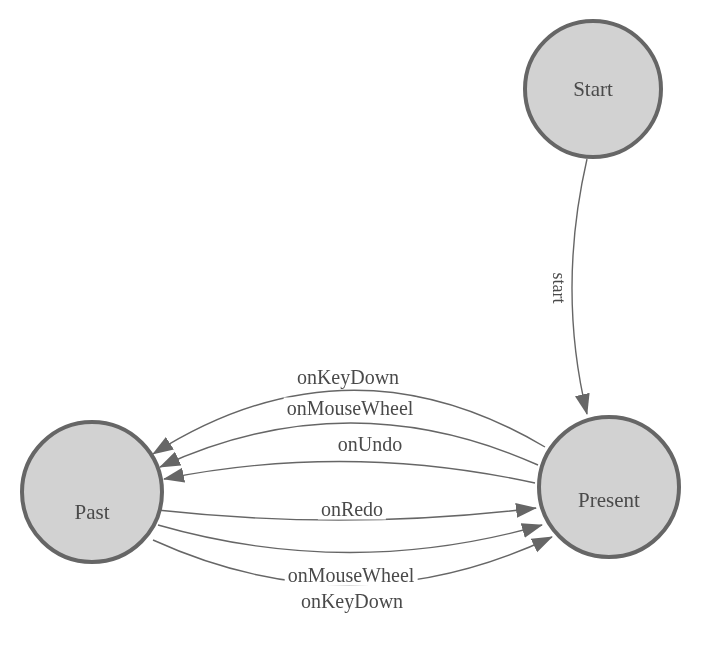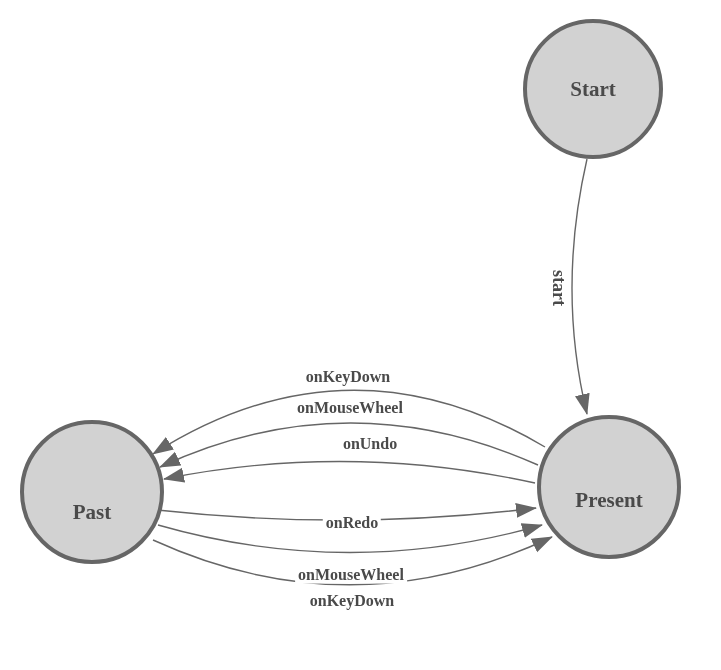--- a/index.html
+++ b/index.html
@@ -3,38 +3,37 @@
 <meta charset="utf-8">
 <style>
   html, body { margin: 0; padding: 0; background: #ffffff; }
   .canvas {
     position: relative;
     width: 721px;
     height: 670px;
     background: #ffffff;
     font-family: "Liberation Serif", "DejaVu Serif", serif;
     overflow: hidden;
-    font-weight: bold;
   }
   .diagram-svg { position: absolute; left: 0; top: 0; }
   .node-label {
     position: absolute;
     transform: translate(-50%, -50%);
     color: #4a4a4a;
     font-size: 21px;
     white-space: nowrap;
     pointer-events: none;
   }
   .edge-label {
     position: absolute;
     transform: translate(-50%, -50%);
     background: #ffffff;
     padding: 0 3px;
     color: #4a4a4a;
-    font-size: 16px;
+    font-size: 20px;
     line-height: 1.05;
     white-space: nowrap;
     pointer-events: none;
   }
   .edge-label.rotated {
     transform: translate(-50%, -50%) rotate(90deg);
     font-size: 18px;
     padding: 0 2px;
   }
 </style>
@@ -66,17 +65,17 @@
   </svg>
 
   <div class="node-label" style="left:593px; top:89px;">Start</div>
   <div class="node-label" style="left:609px; top:500px;">Present</div>
   <div class="node-label" style="left:92px; top:492px;margin-top:20px;">Past</div>
 
   <div class="edge-label rotated" style="left:559px; top:288px;">start</div>
   <div class="edge-label" style="left:348px; top:377px;">onKeyDown</div>
   <div class="edge-label" style="left:350px; top:408px;">onMouseWheel</div>
   <div class="edge-label" style="left:370px; top:444px;">onUndo</div>
-  <div class="edge-label" style="left:352px; top:523px;">onRedo</div>
+  <div class="edge-label" style="left:352px; top:509px;">onRedo</div>
   <div class="edge-label" style="left:351px; top:575px;">onMouseWheel</div>
   <div class="edge-label" style="left:352px; top:601px;">onKeyDown</div>
 
 </div>
 
 </body></html>

